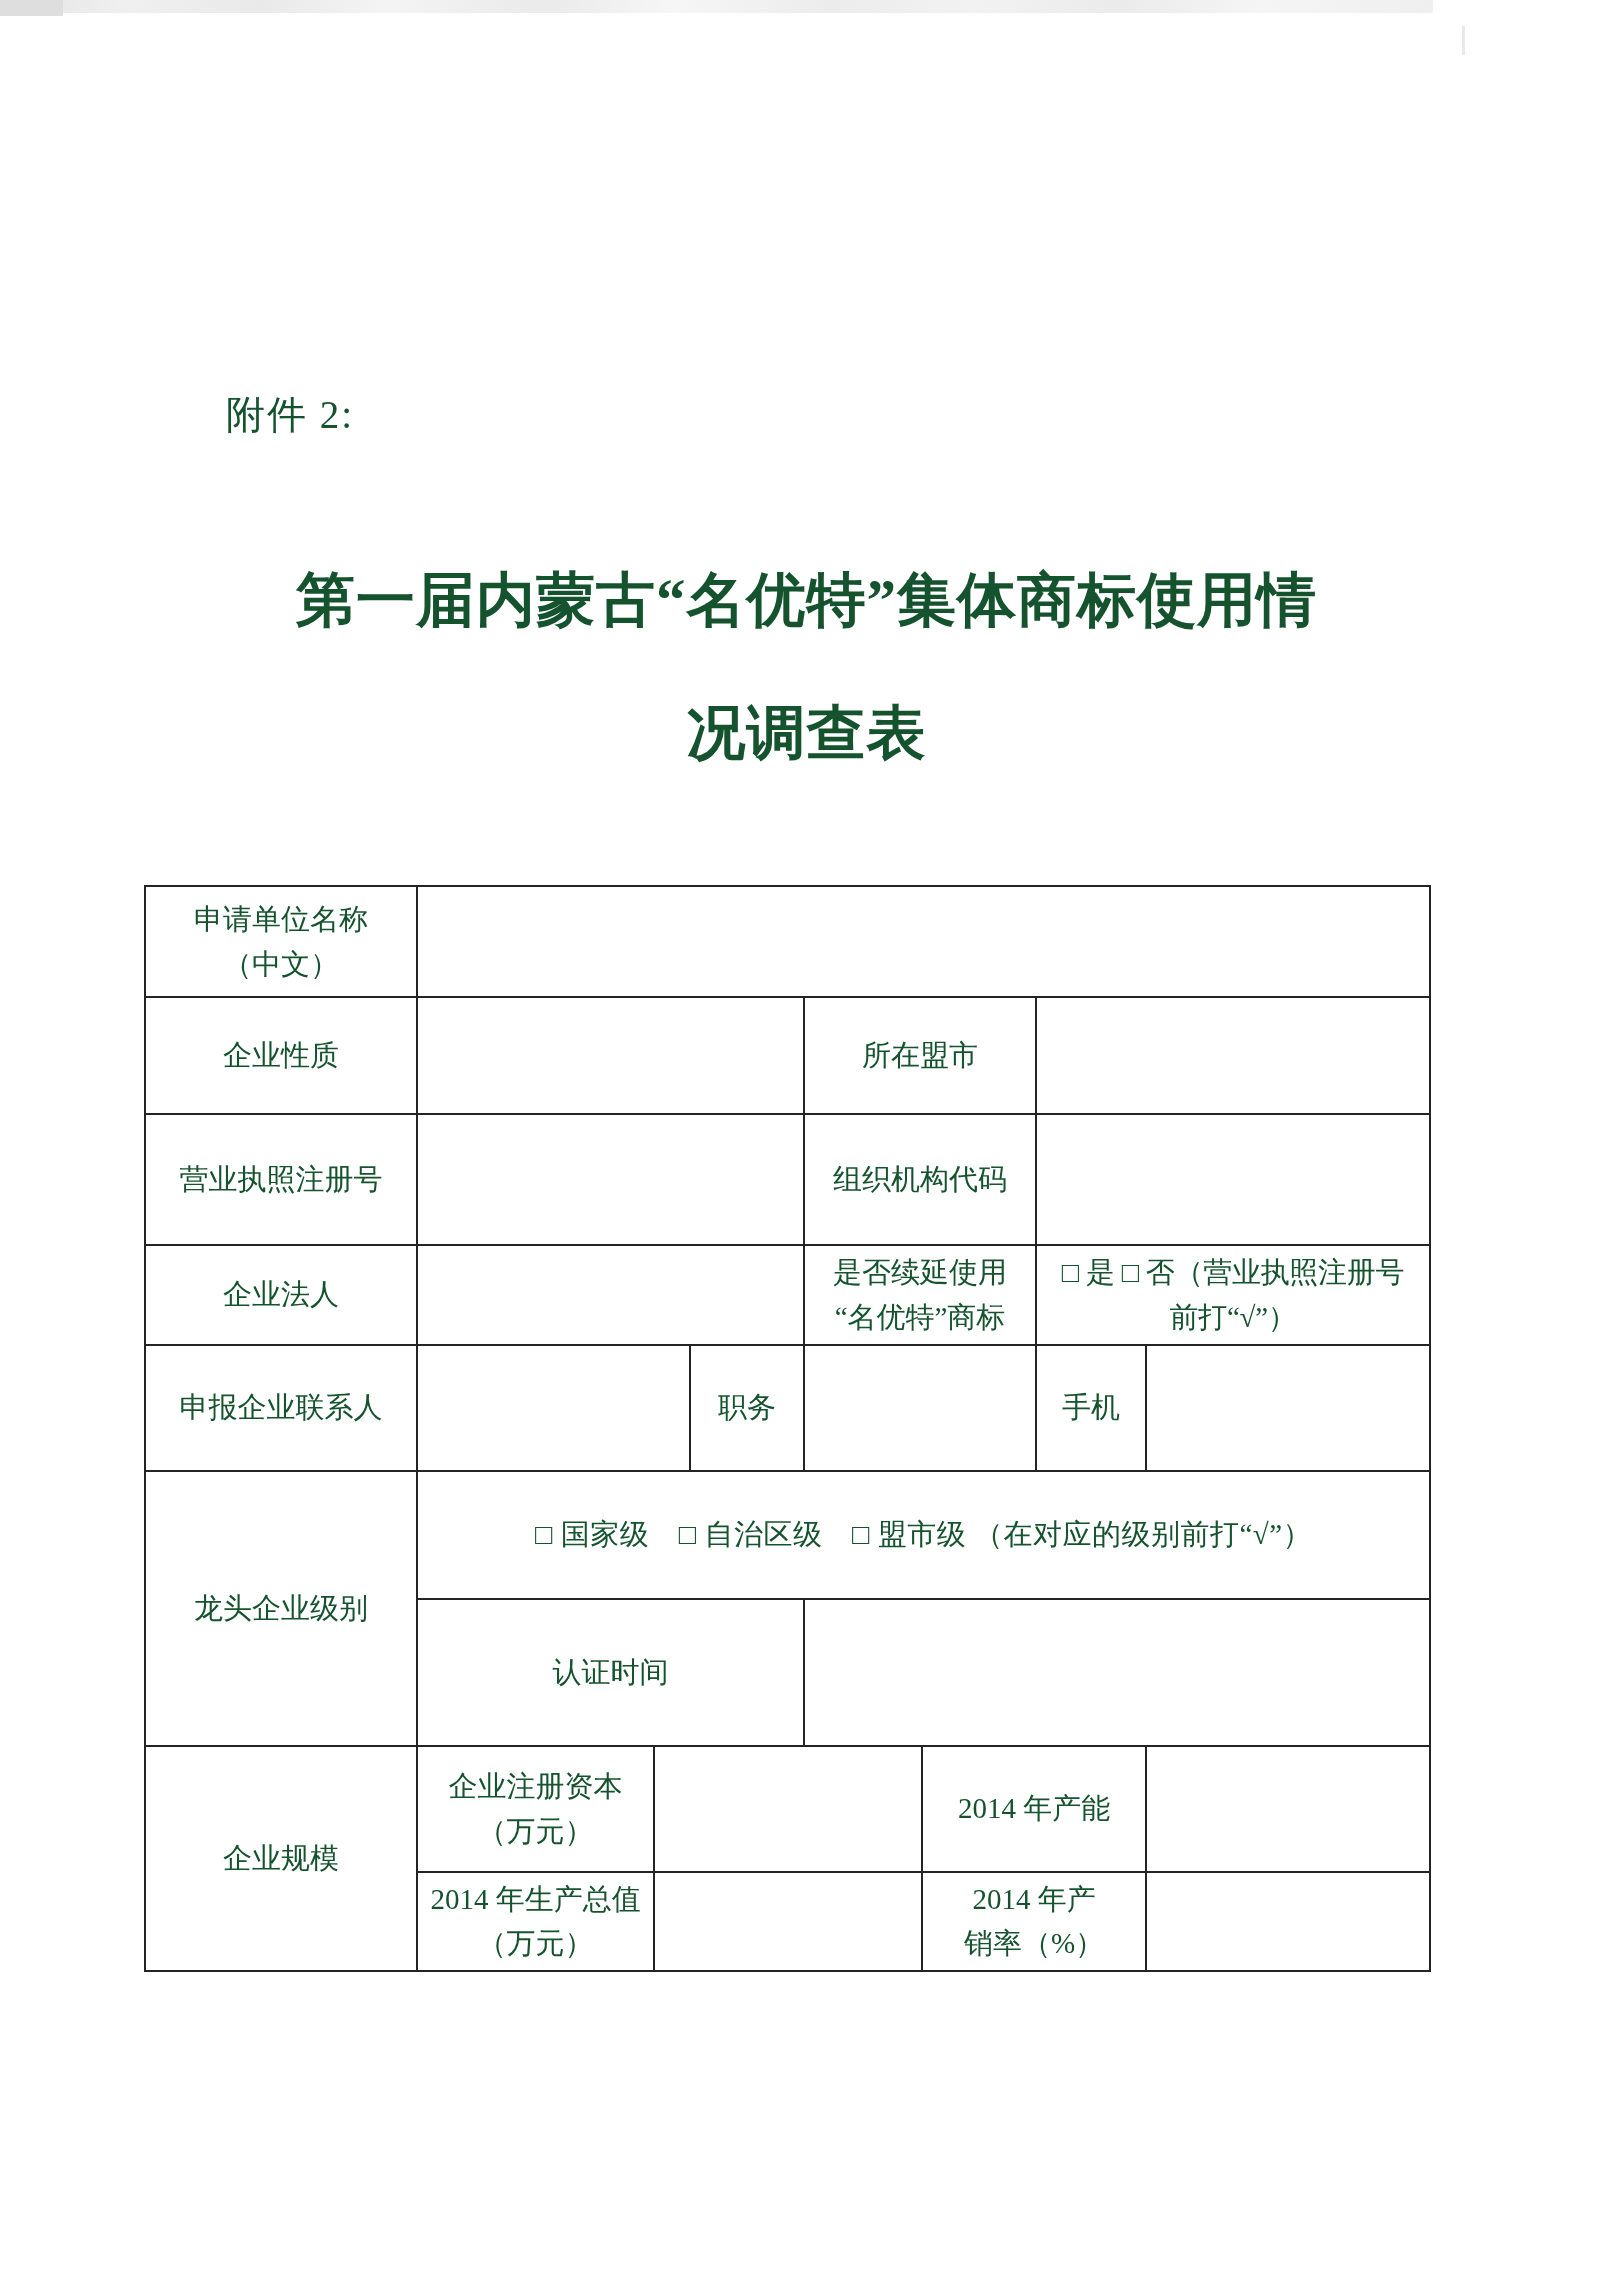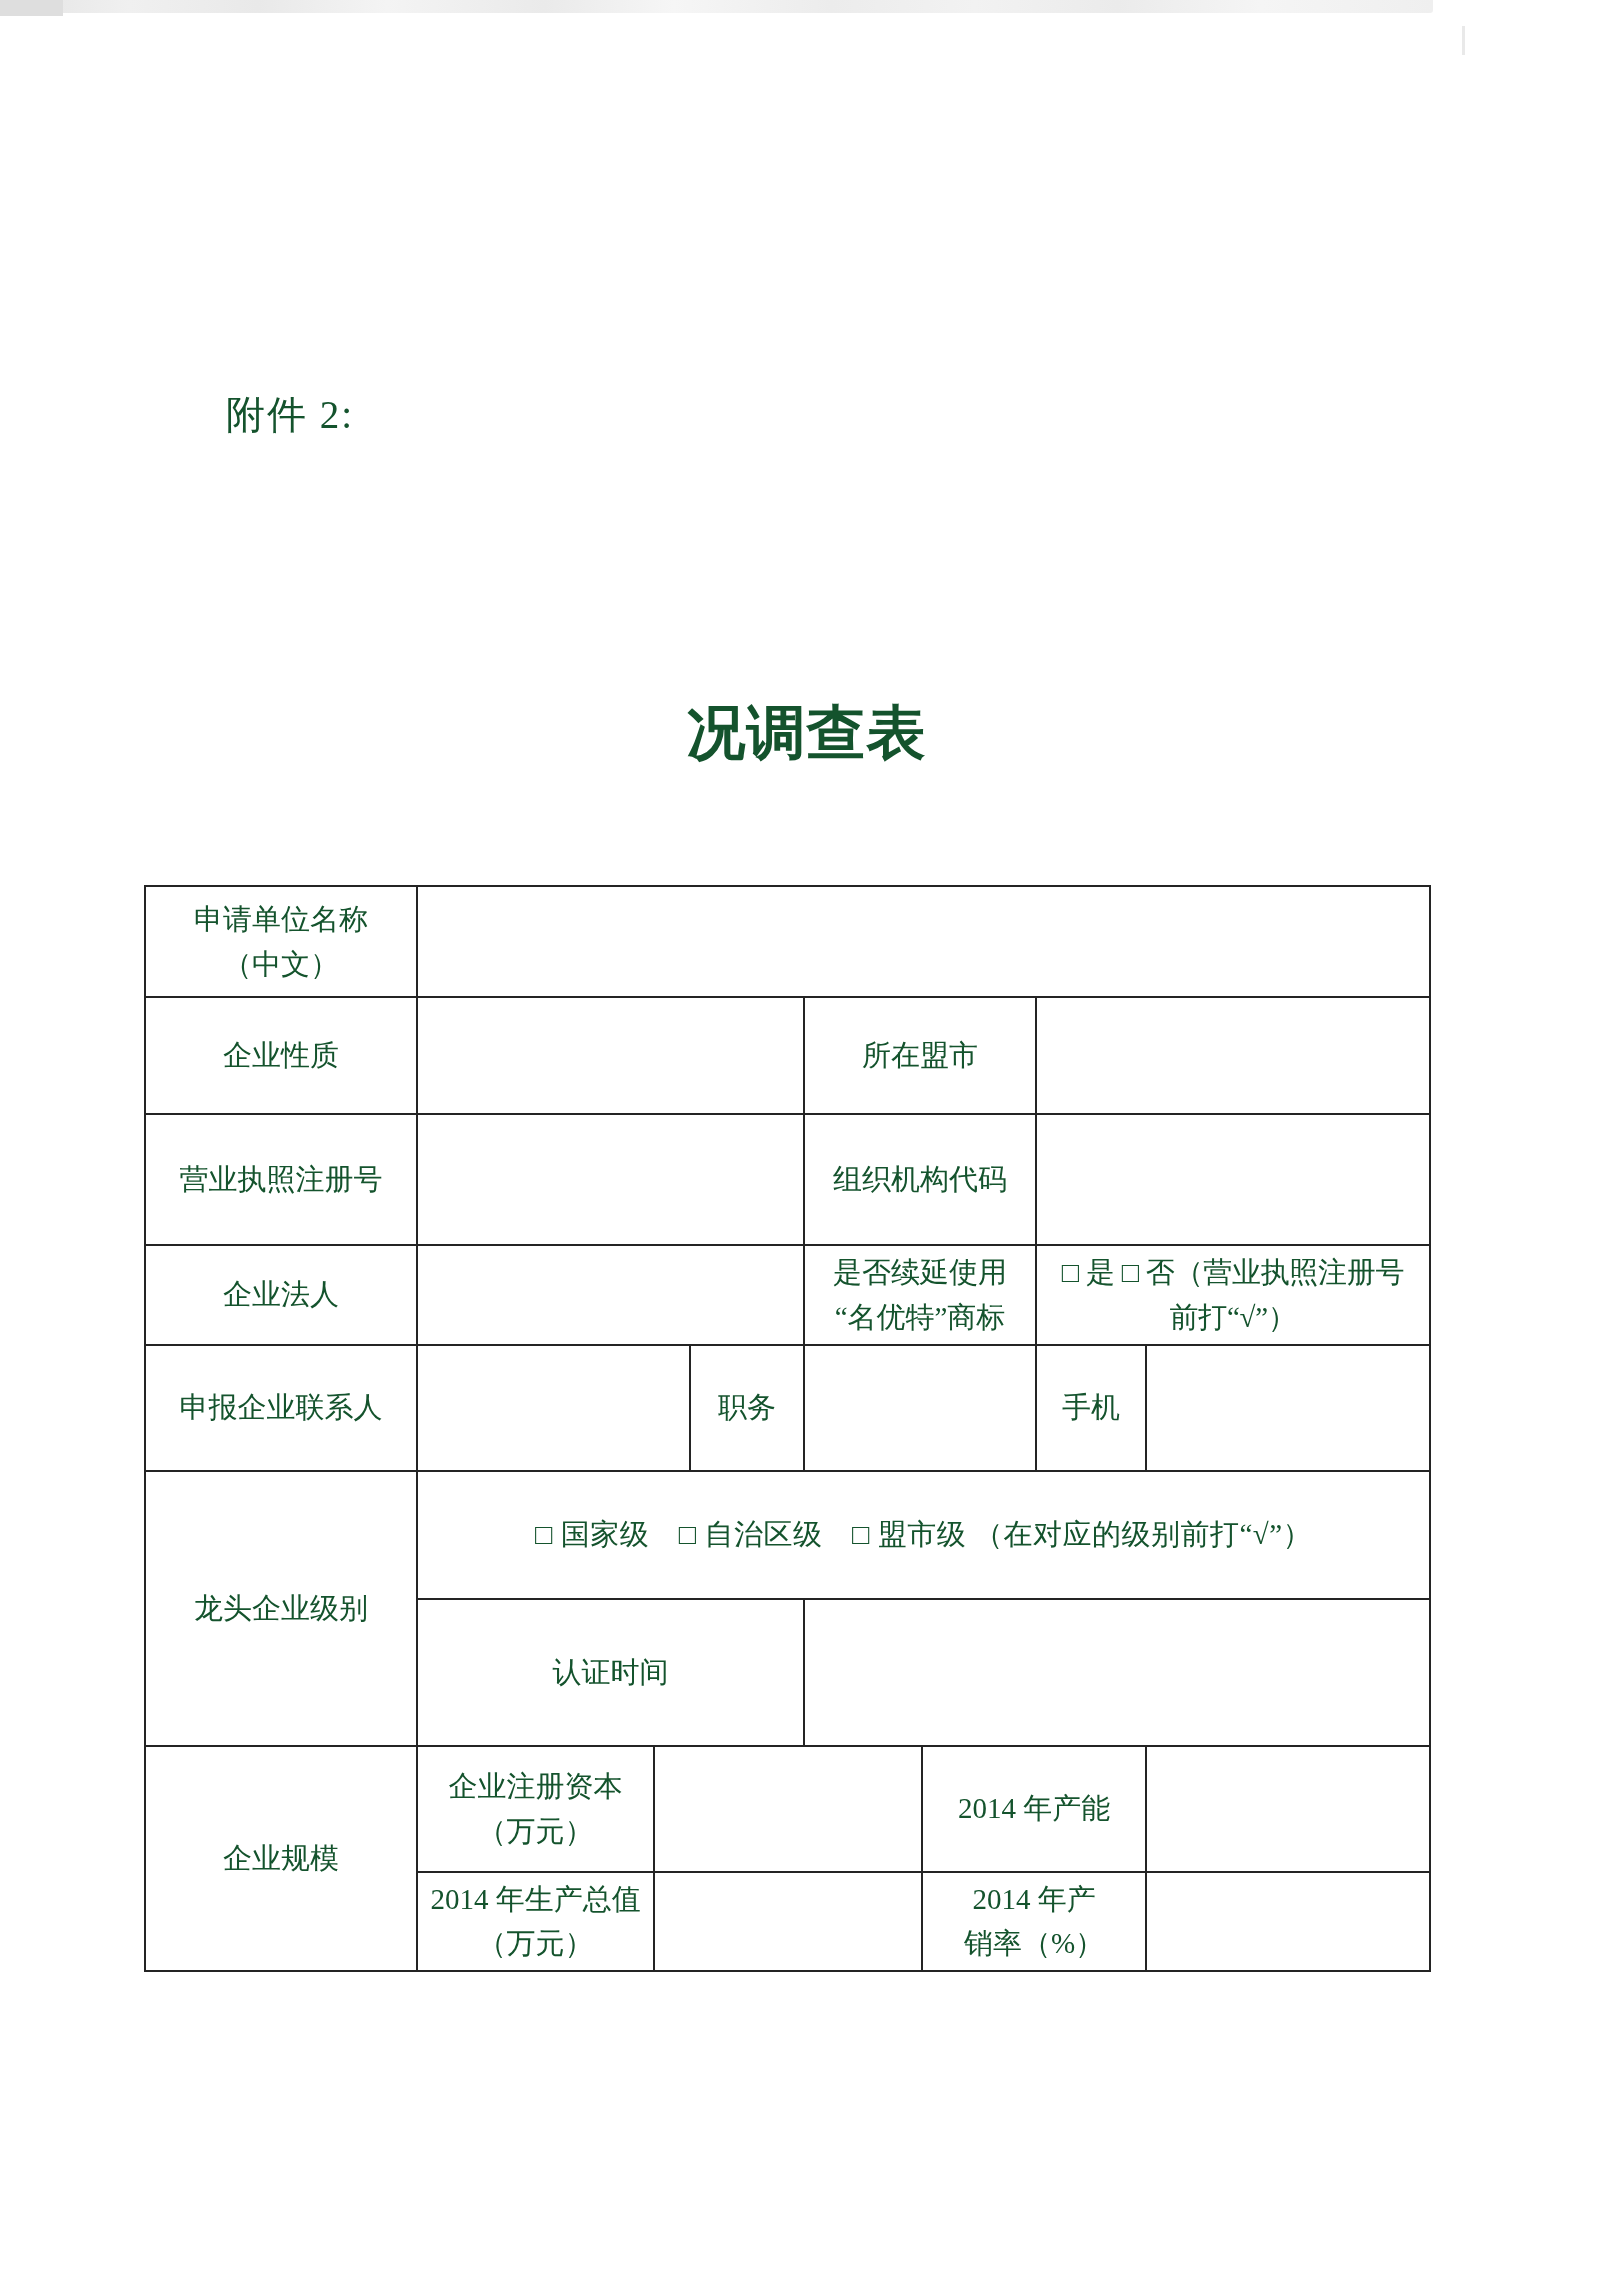--- a/index.html
+++ b/index.html
@@ -104,20 +104,21 @@
 <body>
 
 <div class="page">
 
   <div class="artifact-band"></div>
   <div class="artifact-corner"></div>
   <div class="artifact-tick"></div>
 
   <div class="attachment">附件 2:</div>
 
+  <div class="title-line l1">第一届内蒙古“名优特”集体商标使用情</div>
   <div class="title-line l2">况调查表</div>
 
 
   <table class="form-table">
     <colgroup>
       <col style="width:272px">
       <col style="width:237px">
       <col style="width:36px">
       <col style="width:114px">
       <col style="width:118px">

